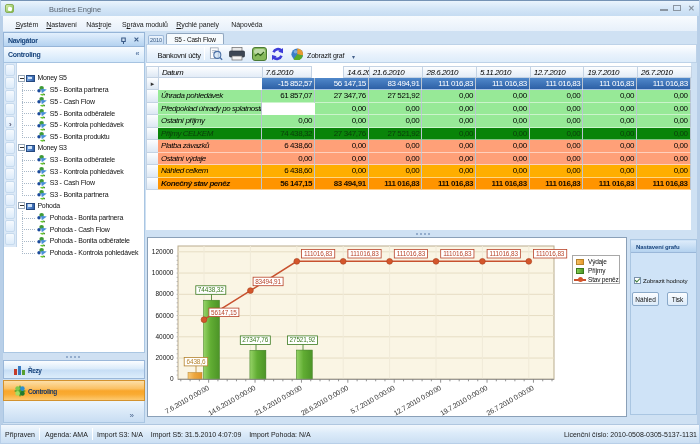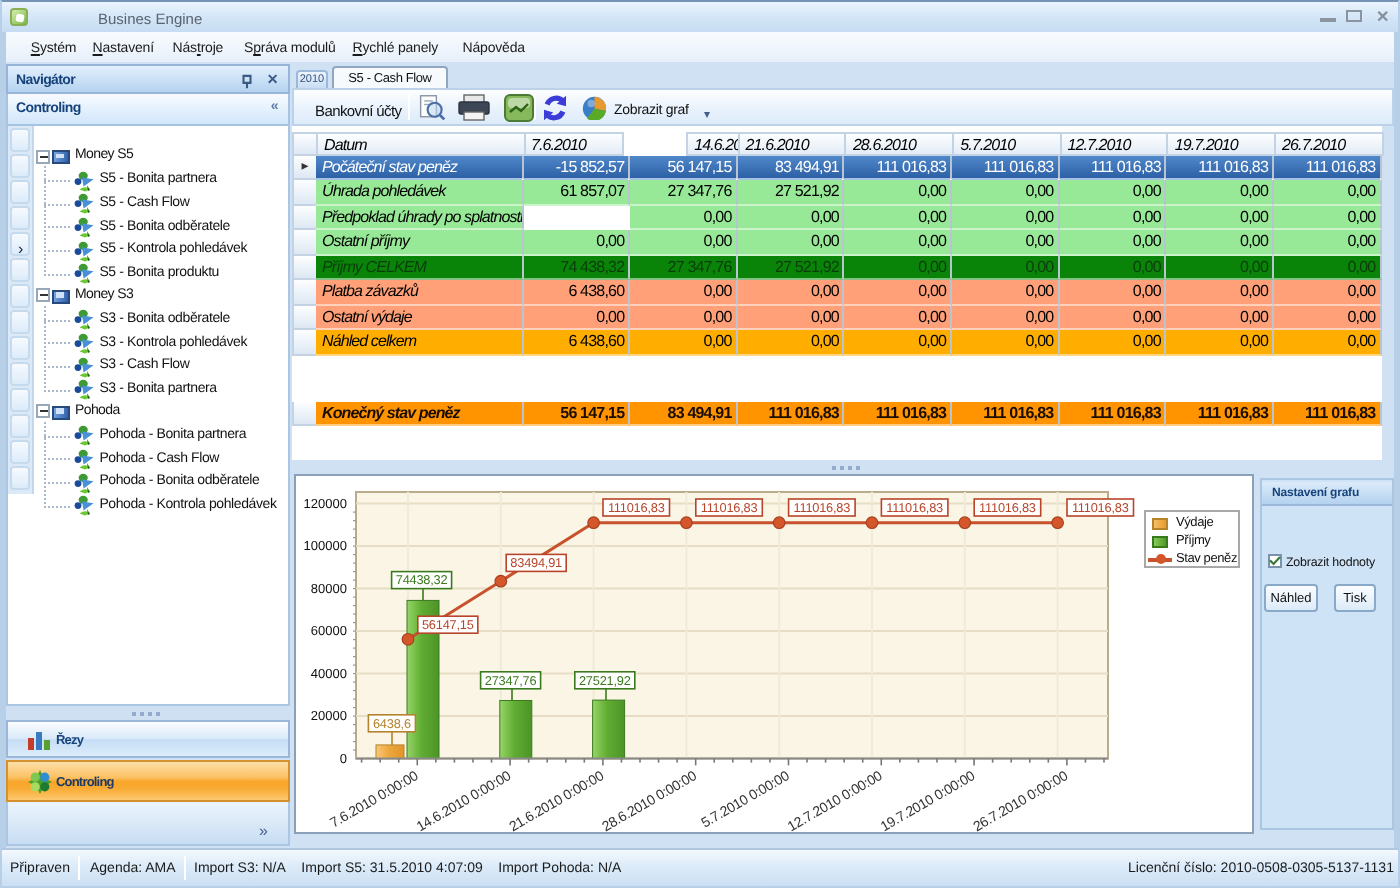--- a/index.html
+++ b/index.html
@@ -336,28 +336,27 @@
 </div>
 
 <div id="grid" class="abs">
     <div class="grow" style="top:3px;height:12px;">
       <div class="gcell" style="left:0;width:13px;height:12px;background:linear-gradient(#fdfeff,#dde8f4);border:1px solid #c4d3e4;"></div>
       <div class="gcell lbl" style="left:12px;width:104.5px;height:12px;line-height:12px;background:linear-gradient(#fdfeff,#e3ecf7);border:1px solid #c4d3e4;">Datum</div>
       <div class="gcell lbl" style="left:115.5px;width:50px;height:12px;line-height:12px;background:linear-gradient(#fdfeff,#e3ecf7);border:1px solid #c4d3e4;">7.6.2010</div>
       <div class="gcell lbl" style="left:169.15px;width:78px;height:12px;line-height:12px;background:linear-gradient(#fdfeff,#e3ecf7);border:1px solid #c4d3e4;margin-left:28px;">14.6.2010</div>
       <div class="gcell lbl" style="left:222.8px;width:54.65px;height:12px;line-height:12px;background:linear-gradient(#fdfeff,#e3ecf7);border:1px solid #c4d3e4;">21.6.2010</div>
       <div class="gcell lbl" style="left:276.45px;width:54.65px;height:12px;line-height:12px;background:linear-gradient(#fdfeff,#e3ecf7);border:1px solid #c4d3e4;">28.6.2010</div>
-      <div class="gcell lbl" style="left:330.1px;width:54.65px;height:12px;line-height:12px;background:linear-gradient(#fdfeff,#e3ecf7);border:1px solid #c4d3e4;">5.7.2010</div>
+      <div class="gcell lbl" style="left:330.1px;width:54.65px;height:12px;line-height:12px;background:linear-gradient(#fdfeff,#e3ecf7);border:1px solid #c4d3e4;">5.11.2010</div>
       <div class="gcell lbl" style="left:383.75px;width:54.65px;height:12px;line-height:12px;background:linear-gradient(#fdfeff,#e3ecf7);border:1px solid #c4d3e4;">12.7.2010</div>
       <div class="gcell lbl" style="left:437.4px;width:54.65px;height:12px;line-height:12px;background:linear-gradient(#fdfeff,#e3ecf7);border:1px solid #c4d3e4;">19.7.2010</div>
       <div class="gcell lbl" style="left:491.05px;width:54.65px;height:12px;line-height:12px;background:linear-gradient(#fdfeff,#e3ecf7);border:1px solid #c4d3e4;">26.7.2010</div>
     </div>
     <div class="grow" style="top:15px;height:12.45px;">
       <div class="gcell" style="left:0;width:13px;height:12.45px;background:linear-gradient(#fdfeff,#dde8f4);border:1px solid #c4d3e4;border-top:none;font-size:7px;color:#333;text-align:center;line-height:12.45px;">▸</div>
-      <div class="gcell lbl" style="left:12px;width:103.5px;height:12.45px;line-height:12.45px;background:linear-gradient(#5088ca,#2d60a6);color:#fff;border-bottom:1px solid rgba(255,255,255,.5);border-right:1px solid #b9c4d2;">Počáteční stav peněz</div>
       <div class="gcell num" style="left:115.5px;width:53.65px;height:12.45px;line-height:12.45px;background:linear-gradient(#5088ca,#2d60a6);color:#fff;border-bottom:1px solid rgba(255,255,255,.5);border-right:1px solid #b9c4d2;">-15 852,57</div>
       <div class="gcell num" style="left:169.15px;width:53.65px;height:12.45px;line-height:12.45px;background:linear-gradient(#5088ca,#2d60a6);color:#fff;border-bottom:1px solid rgba(255,255,255,.5);border-right:1px solid #b9c4d2;">56 147,15</div>
       <div class="gcell num" style="left:222.8px;width:53.65px;height:12.45px;line-height:12.45px;background:linear-gradient(#5088ca,#2d60a6);color:#fff;border-bottom:1px solid rgba(255,255,255,.5);border-right:1px solid #b9c4d2;">83 494,91</div>
       <div class="gcell num" style="left:276.45px;width:53.65px;height:12.45px;line-height:12.45px;background:linear-gradient(#5088ca,#2d60a6);color:#fff;border-bottom:1px solid rgba(255,255,255,.5);border-right:1px solid #b9c4d2;">111 016,83</div>
       <div class="gcell num" style="left:330.1px;width:53.65px;height:12.45px;line-height:12.45px;background:linear-gradient(#5088ca,#2d60a6);color:#fff;border-bottom:1px solid rgba(255,255,255,.5);border-right:1px solid #b9c4d2;">111 016,83</div>
       <div class="gcell num" style="left:383.75px;width:53.65px;height:12.45px;line-height:12.45px;background:linear-gradient(#5088ca,#2d60a6);color:#fff;border-bottom:1px solid rgba(255,255,255,.5);border-right:1px solid #b9c4d2;">111 016,83</div>
       <div class="gcell num" style="left:437.4px;width:53.65px;height:12.45px;line-height:12.45px;background:linear-gradient(#5088ca,#2d60a6);color:#fff;border-bottom:1px solid rgba(255,255,255,.5);border-right:1px solid #b9c4d2;">111 016,83</div>
       <div class="gcell num" style="left:491.05px;width:53.65px;height:12.45px;line-height:12.45px;background:linear-gradient(#5088ca,#2d60a6);color:#fff;border-bottom:1px solid rgba(255,255,255,.5);border-right:1px solid #b9c4d2;">111 016,83</div>
     </div>
     <div class="grow" style="top:27.45px;height:12.45px;">
@@ -437,21 +436,21 @@
       <div class="gcell lbl" style="left:12px;width:103.5px;height:12.45px;line-height:12.45px;background:#ffae00;color:#000;border-bottom:1px solid rgba(255,255,255,.5);border-right:1px solid #b9c4d2;">Náhled celkem</div>
       <div class="gcell num" style="left:115.5px;width:53.65px;height:12.45px;line-height:12.45px;background:#ffae00;color:#000;border-bottom:1px solid rgba(255,255,255,.5);border-right:1px solid #b9c4d2;">6 438,60</div>
       <div class="gcell num" style="left:169.15px;width:53.65px;height:12.45px;line-height:12.45px;background:#ffae00;color:#000;border-bottom:1px solid rgba(255,255,255,.5);border-right:1px solid #b9c4d2;">0,00</div>
       <div class="gcell num" style="left:222.8px;width:53.65px;height:12.45px;line-height:12.45px;background:#ffae00;color:#000;border-bottom:1px solid rgba(255,255,255,.5);border-right:1px solid #b9c4d2;">0,00</div>
       <div class="gcell num" style="left:276.45px;width:53.65px;height:12.45px;line-height:12.45px;background:#ffae00;color:#000;border-bottom:1px solid rgba(255,255,255,.5);border-right:1px solid #b9c4d2;">0,00</div>
       <div class="gcell num" style="left:330.1px;width:53.65px;height:12.45px;line-height:12.45px;background:#ffae00;color:#000;border-bottom:1px solid rgba(255,255,255,.5);border-right:1px solid #b9c4d2;">0,00</div>
       <div class="gcell num" style="left:383.75px;width:53.65px;height:12.45px;line-height:12.45px;background:#ffae00;color:#000;border-bottom:1px solid rgba(255,255,255,.5);border-right:1px solid #b9c4d2;">0,00</div>
       <div class="gcell num" style="left:437.4px;width:53.65px;height:12.45px;line-height:12.45px;background:#ffae00;color:#000;border-bottom:1px solid rgba(255,255,255,.5);border-right:1px solid #b9c4d2;">0,00</div>
       <div class="gcell num" style="left:491.05px;width:53.65px;height:12.45px;line-height:12.45px;background:#ffae00;color:#000;border-bottom:1px solid rgba(255,255,255,.5);border-right:1px solid #b9c4d2;">0,00</div>
     </div>
-    <div class="grow" style="top:114.60000000000001px;height:25px;margin-top:23px;">
+    <div class="grow" style="top:114.60000000000001px;height:25px;">
       <div class="gcell" style="left:0;width:13px;height:12.45px;background:linear-gradient(#fdfeff,#dde8f4);border:1px solid #c4d3e4;border-top:none;font-size:7px;color:#333;text-align:center;line-height:12.45px;"></div>
       <div class="gcell lbl" style="left:12px;width:103.5px;height:12.45px;line-height:12.45px;background:#ff9400;color:#1a0d00;font-weight:bold;border-bottom:1px solid rgba(255,255,255,.5);border-right:1px solid #b9c4d2;">Konečný stav peněz</div>
       <div class="gcell num" style="left:115.5px;width:53.65px;height:12.45px;line-height:12.45px;background:#ff9400;color:#1a0d00;font-weight:bold;border-bottom:1px solid rgba(255,255,255,.5);border-right:1px solid #b9c4d2;">56 147,15</div>
       <div class="gcell num" style="left:169.15px;width:53.65px;height:12.45px;line-height:12.45px;background:#ff9400;color:#1a0d00;font-weight:bold;border-bottom:1px solid rgba(255,255,255,.5);border-right:1px solid #b9c4d2;">83 494,91</div>
       <div class="gcell num" style="left:222.8px;width:53.65px;height:12.45px;line-height:12.45px;background:#ff9400;color:#1a0d00;font-weight:bold;border-bottom:1px solid rgba(255,255,255,.5);border-right:1px solid #b9c4d2;">111 016,83</div>
       <div class="gcell num" style="left:276.45px;width:53.65px;height:12.45px;line-height:12.45px;background:#ff9400;color:#1a0d00;font-weight:bold;border-bottom:1px solid rgba(255,255,255,.5);border-right:1px solid #b9c4d2;">111 016,83</div>
       <div class="gcell num" style="left:330.1px;width:53.65px;height:12.45px;line-height:12.45px;background:#ff9400;color:#1a0d00;font-weight:bold;border-bottom:1px solid rgba(255,255,255,.5);border-right:1px solid #b9c4d2;">111 016,83</div>
       <div class="gcell num" style="left:383.75px;width:53.65px;height:12.45px;line-height:12.45px;background:#ff9400;color:#1a0d00;font-weight:bold;border-bottom:1px solid rgba(255,255,255,.5);border-right:1px solid #b9c4d2;">111 016,83</div>
       <div class="gcell num" style="left:437.4px;width:53.65px;height:12.45px;line-height:12.45px;background:#ff9400;color:#1a0d00;font-weight:bold;border-bottom:1px solid rgba(255,255,255,.5);border-right:1px solid #b9c4d2;">111 016,83</div>
       <div class="gcell num" style="left:491.05px;width:53.65px;height:12.45px;line-height:12.45px;background:#ff9400;color:#1a0d00;font-weight:bold;border-bottom:1px solid rgba(255,255,255,.5);border-right:1px solid #b9c4d2;">111 016,83</div>

